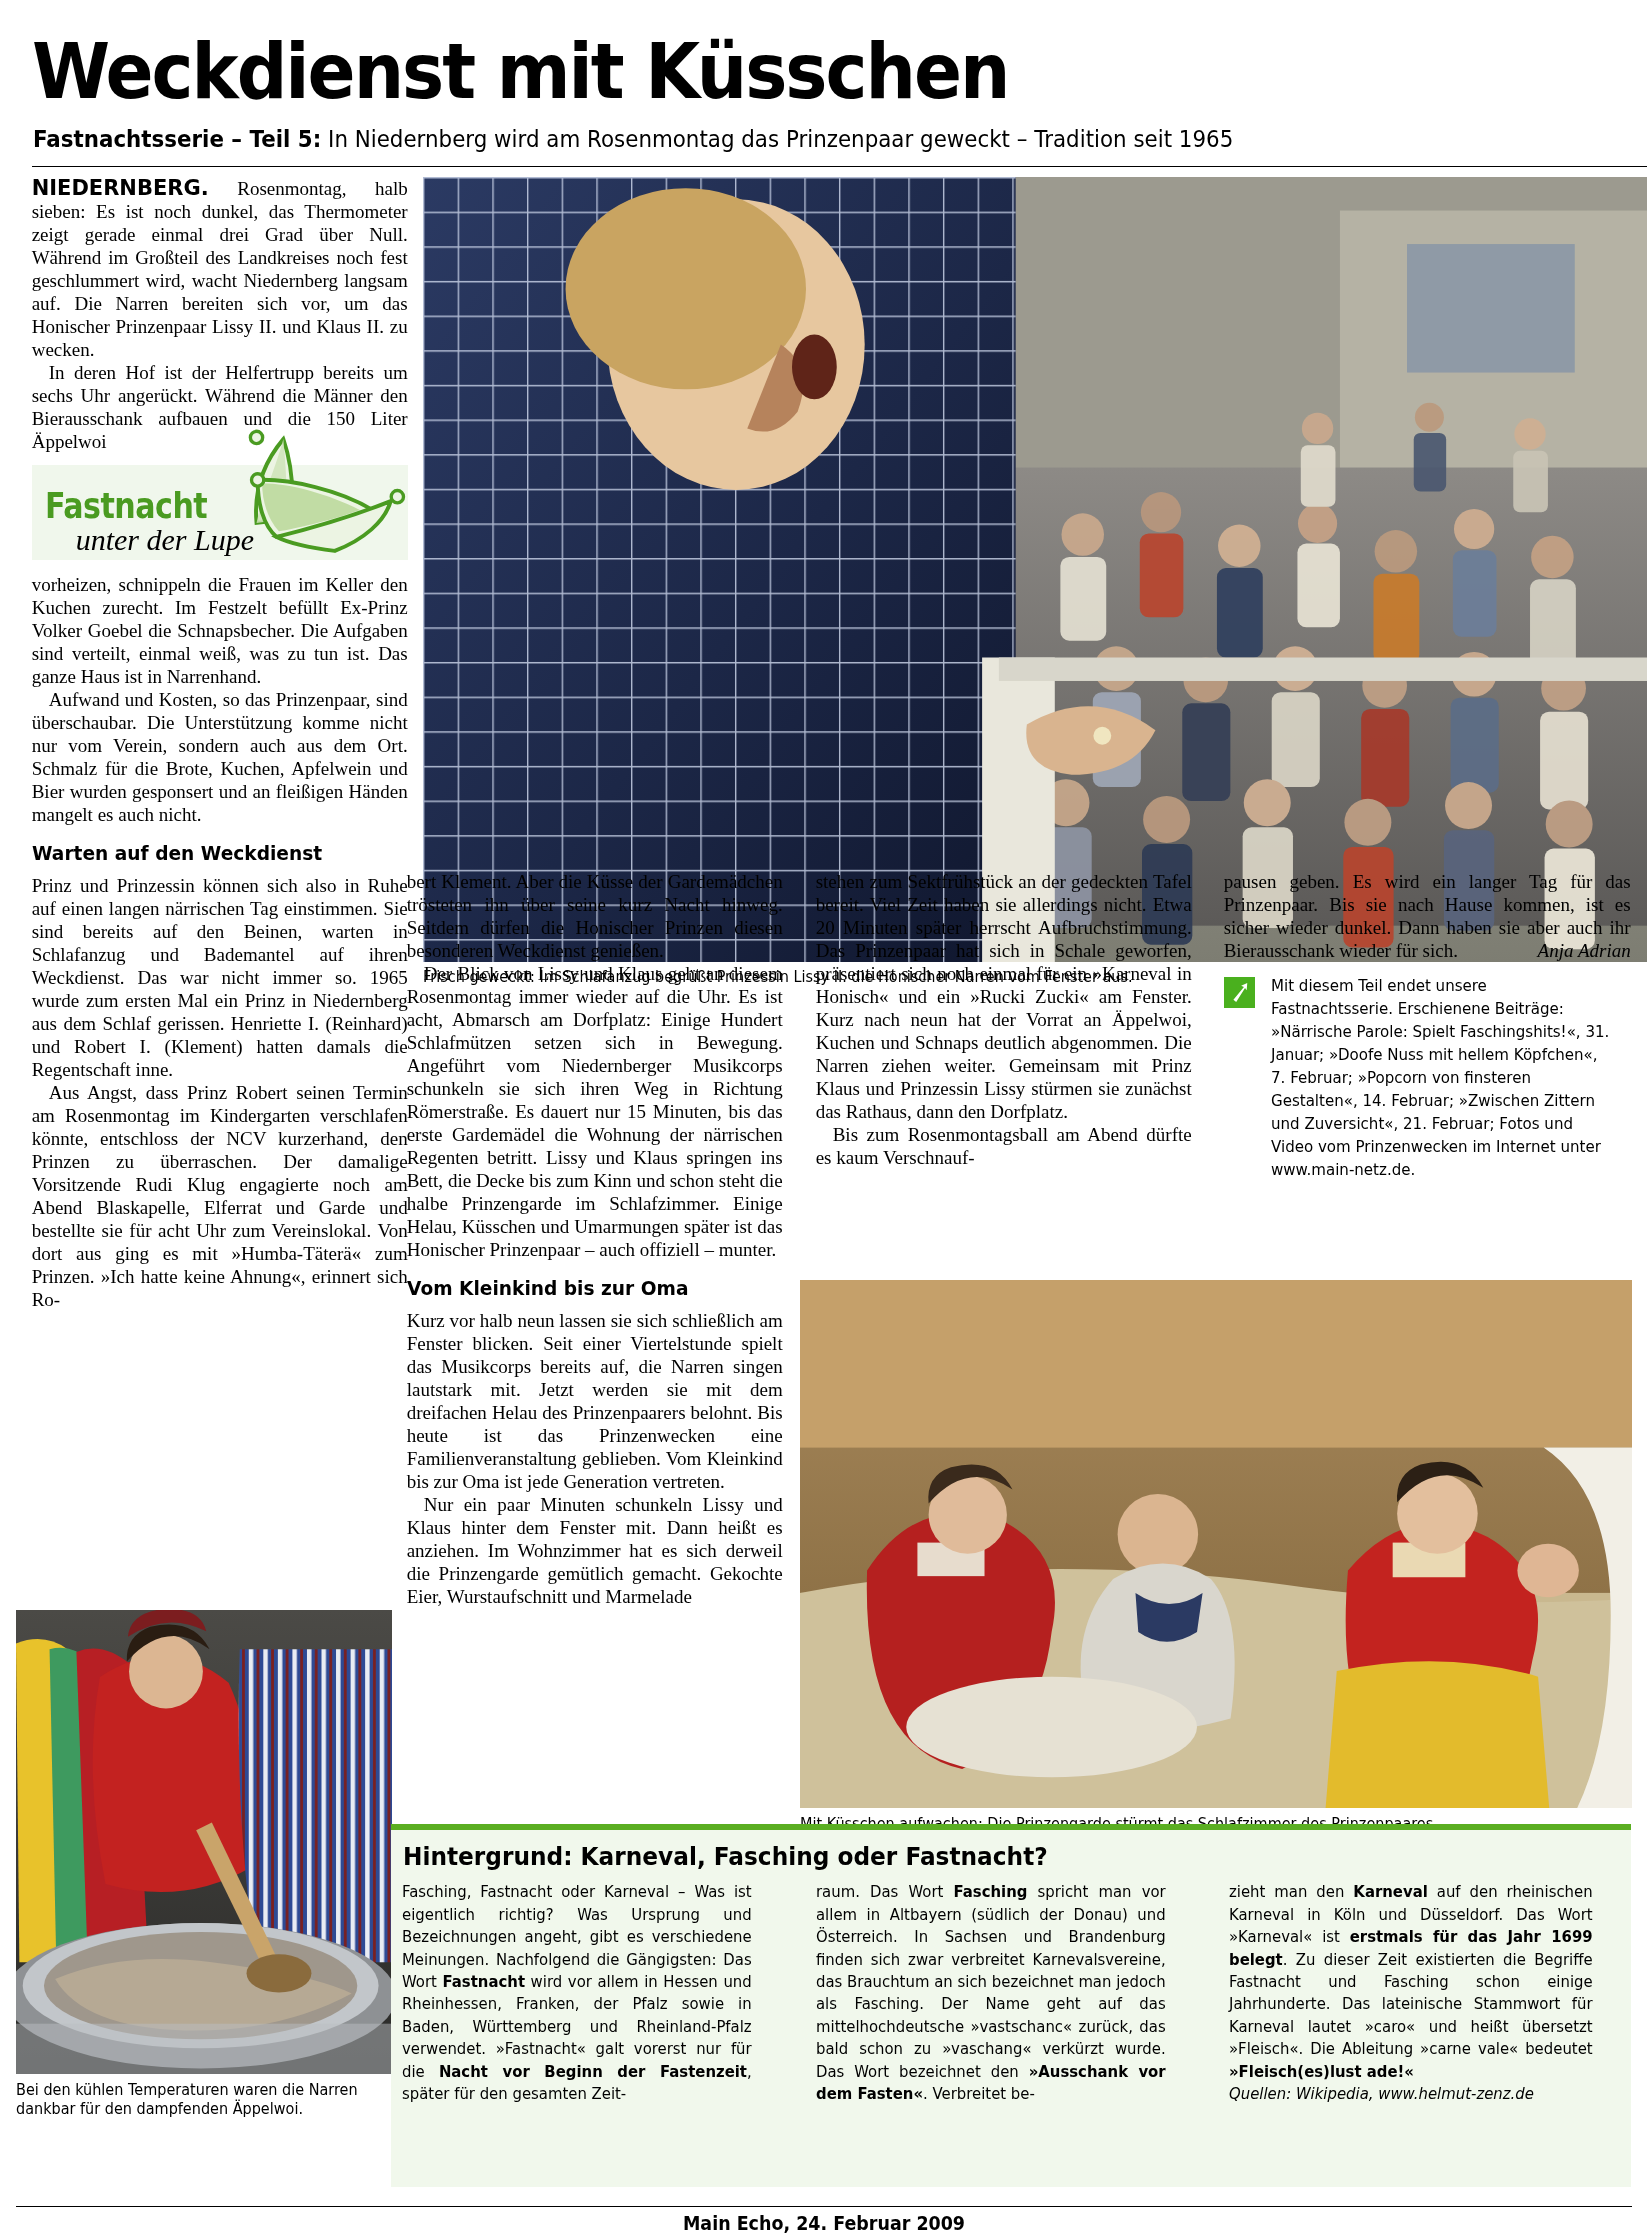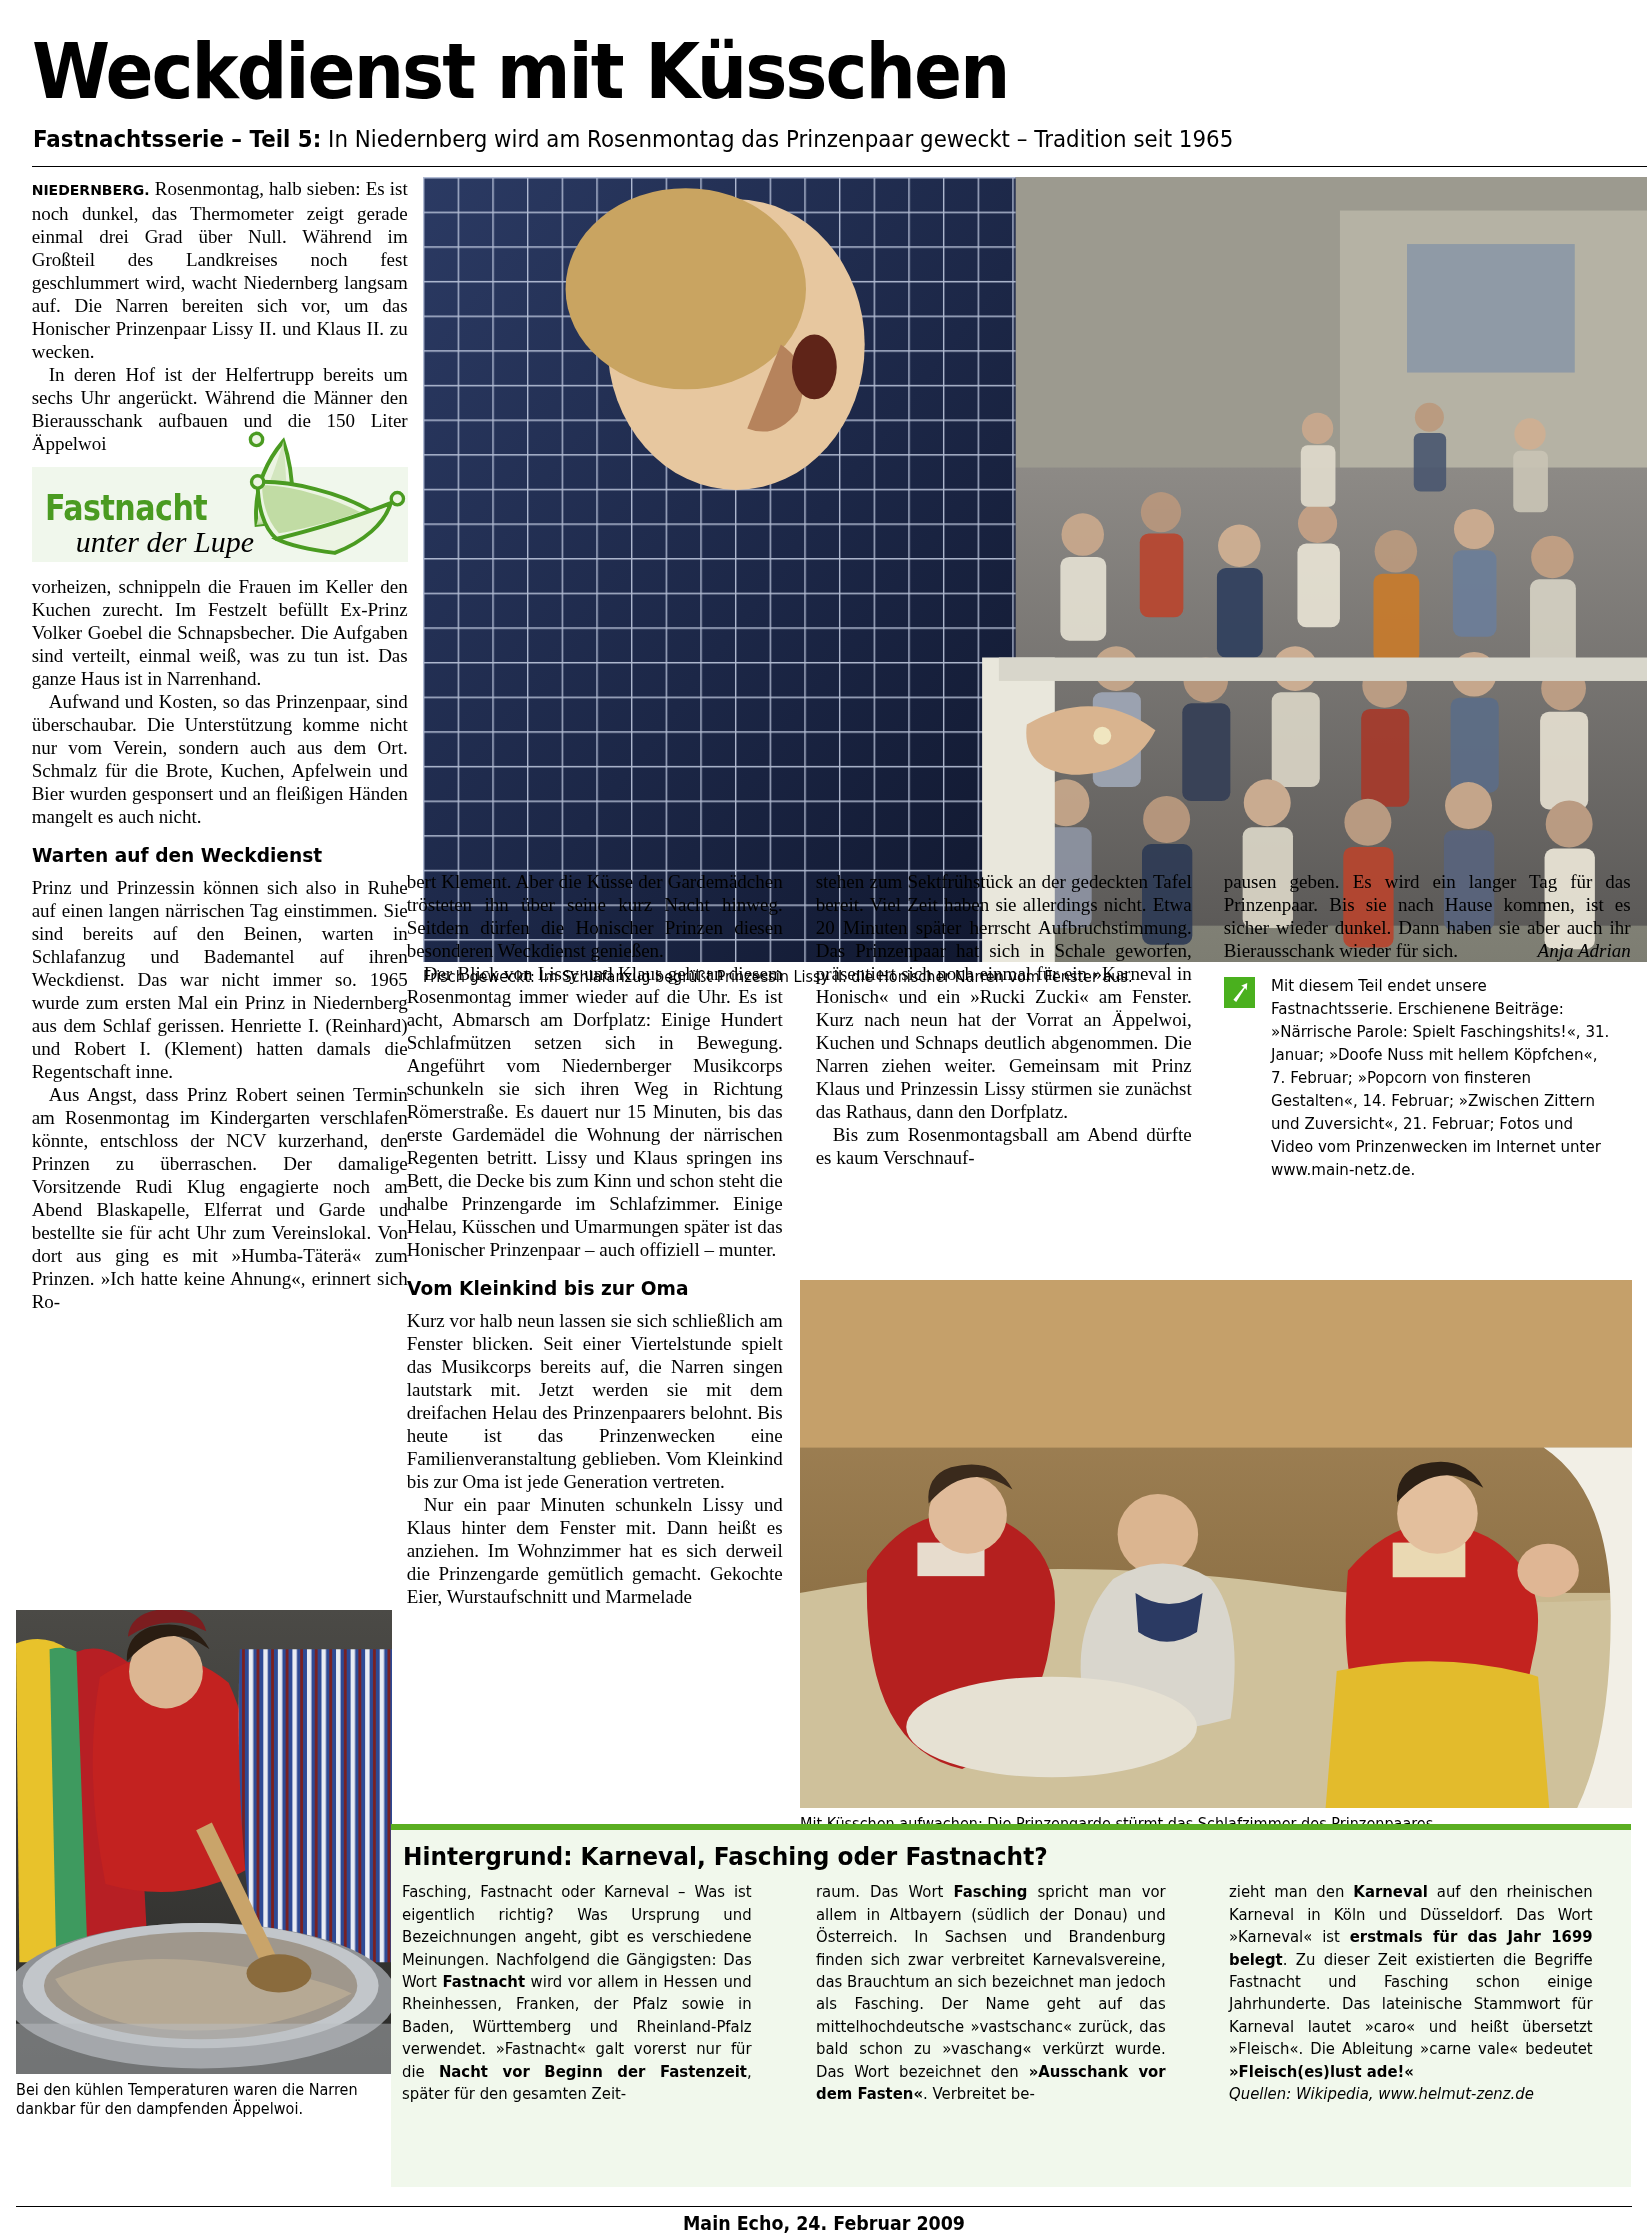--- a/index.html
+++ b/index.html
@@ -45,21 +45,21 @@
   .col-serif {
     font-family: "Liberation Serif", serif;
     font-size: 19px;
     line-height: 23px;
     text-align: justify;
     hyphens: auto;
     -webkit-hyphens: auto;
   }
   .col-serif p { margin: 0; text-indent: 17px; }
   .col-serif p.noindent { text-indent: 0; }
-  .dateline { font-family: "DejaVu Sans", sans-serif; font-weight: bold; font-size: 14px; }
+  .dateline { font-family: "DejaVu Sans", sans-serif; font-weight: bold; font-size: 21px; }
 
   h3.sub {
     font-family: "DejaVu Sans", sans-serif;
     font-weight: bold;
     font-size: 20px;
     margin: 14.5px 0 9px 0;
     transform: scaleX(0.93);
     transform-origin: left;
   }
 

